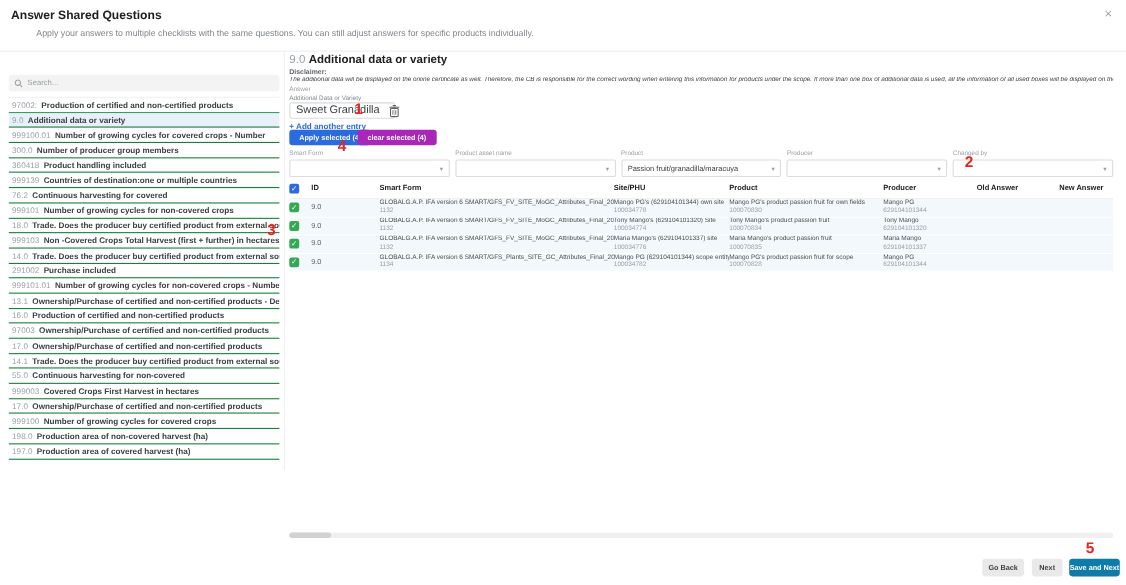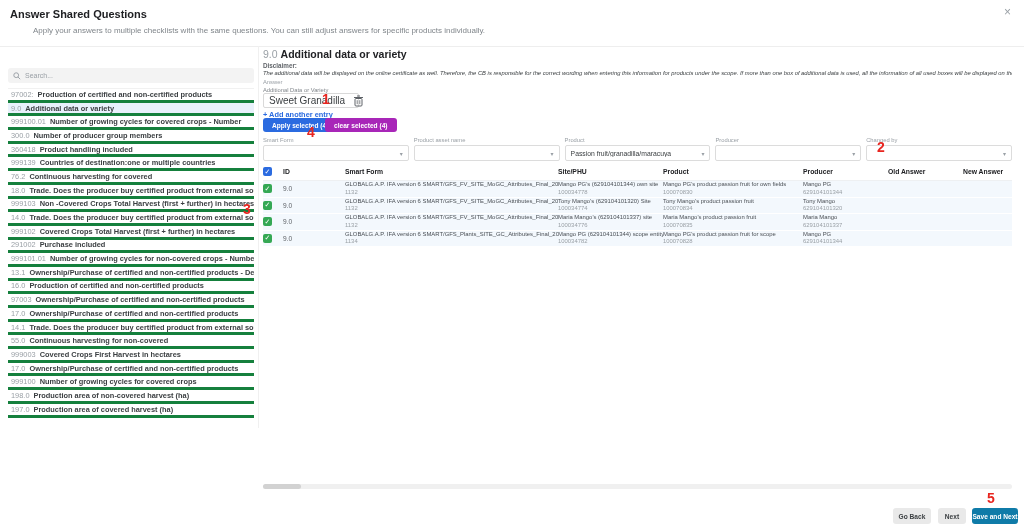--- a/index.html
+++ b/index.html
@@ -13,21 +13,21 @@
   .header-divider { position:absolute; left:0; top:46px; width:1024px; height:1px; background:#eeeeee; }
   .v-divider { position:absolute; left:258px; top:46px; width:1px; height:382px; background:#f0f0f0; }
 
   
   .sidebar { position:absolute; left:8px; top:36px; width:246px;margin-top:32px; }
   .search-box { height:15px; background:#f3f3f3; border-radius:3px; display:flex; align-items:center; gap:4px; padding:0 5px; }
   .search-box input { border:none; background:transparent; outline:none; font-size:7px; color:#444; width:200px;
     font-family:"Liberation Sans", sans-serif; }
   .search-box input::placeholder { color:#9aa0a6; }
   .sidebar-list { margin-top:5px; border-top:1px solid #f1f1f1; }
-  .sb-item { height:13.7px; display:flex; align-items:center; gap:4px; border-bottom:3px solid #15803d;
+  .sb-item { height:13.7px; display:flex; align-items:center; gap:4px; border-bottom:1px solid #15803d;
     font-size:7.4px; padding-left:3px; cursor:pointer; white-space:nowrap; overflow:hidden; }
   .sb-item .sb-id { color:#9aa0a6; }
   .sb-item .sb-label { color:#3c4043; font-weight:bold; font-weight:600; }
   .sb-item.selected { background:#e8f1fb; }
 
   
   .main { position:absolute; left:263px; top:48px; width:749px; height:450px; }
   .q-title { position:absolute; left:0; top:0; font-size:10.5px; }
   .q-title .q-num { color:#9aa0a6; font-weight:normal; margin-right:3px; }
   .q-title .q-text { color:#202124; font-weight:bold; }
@@ -141,40 +141,40 @@
   <div class="sb-item">
     <span class="sb-id">999139</span>
     <span class="sb-label">Countries of destination:one or multiple countries</span>
   </div>
 
   <div class="sb-item">
     <span class="sb-id">76.2</span>
     <span class="sb-label">Continuous harvesting for covered</span>
   </div>
 
+  <div class="sb-item">
+    <span class="sb-id">999101</span>
+    <span class="sb-label">Number of growing cycles for non-covered crops</span>
+  </div>
 
   <div class="sb-item">
     <span class="sb-id">18.0</span>
     <span class="sb-label">Trade. Does the producer buy certified product from external sources</span>
   </div>
 
   <div class="sb-item">
     <span class="sb-id">999103</span>
     <span class="sb-label">Non -Covered Crops Total Harvest (first + further) in hectares</span>
   </div>
 
   <div class="sb-item">
     <span class="sb-id">14.0</span>
     <span class="sb-label">Trade. Does the producer buy certified product from external sources</span>
   </div>
 
-  <div class="sb-item">
-    <span class="sb-id">999102</span>
-    <span class="sb-label">Covered Crops Total Harvest (first + further) in hectares</span>
-  </div>
 
   <div class="sb-item">
     <span class="sb-id">291002</span>
     <span class="sb-label">Purchase included</span>
   </div>
 
   <div class="sb-item">
     <span class="sb-id">999101.01</span>
     <span class="sb-label">Number of growing cycles for non-covered crops - Number</span>
   </div>

